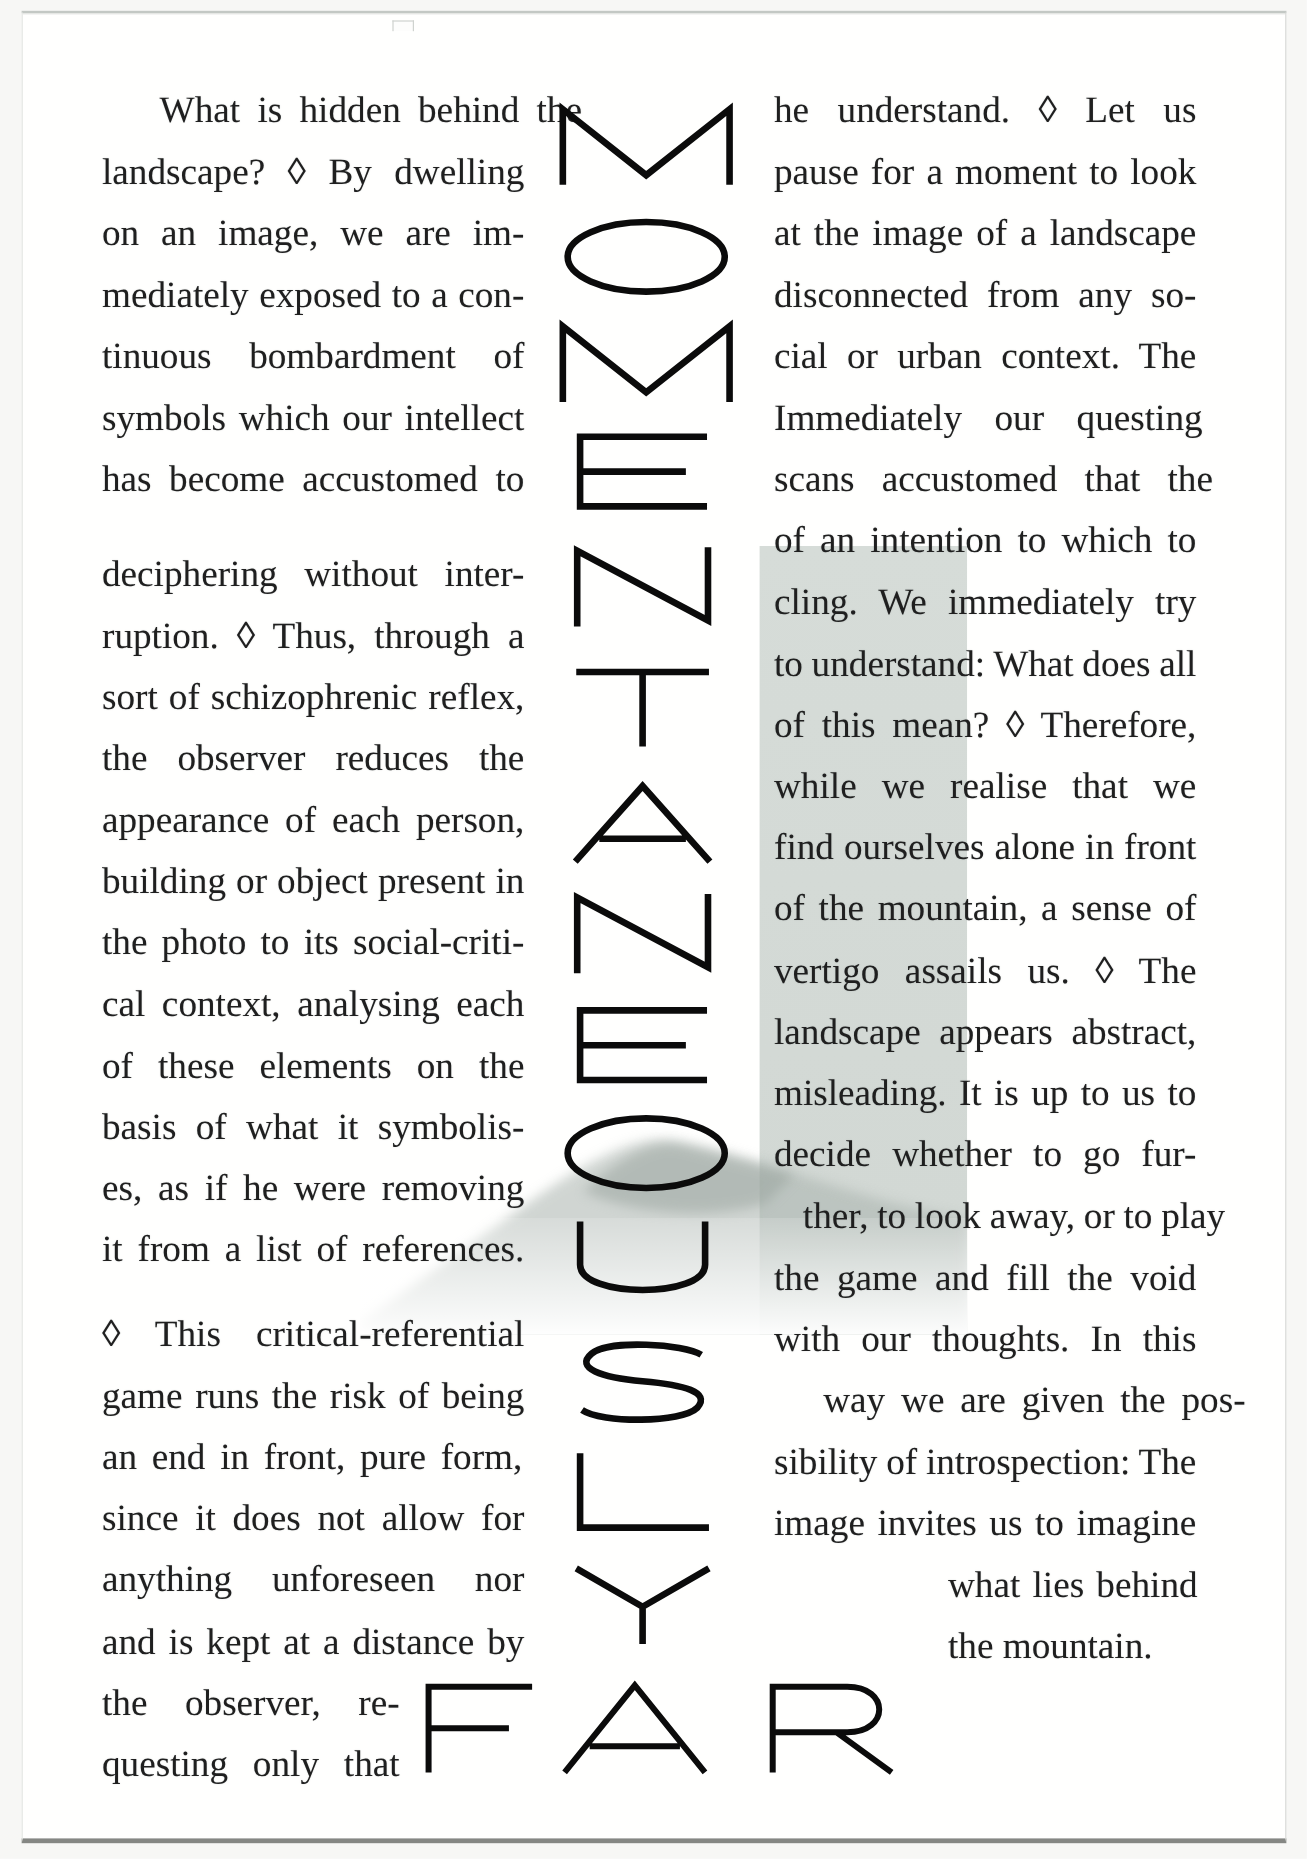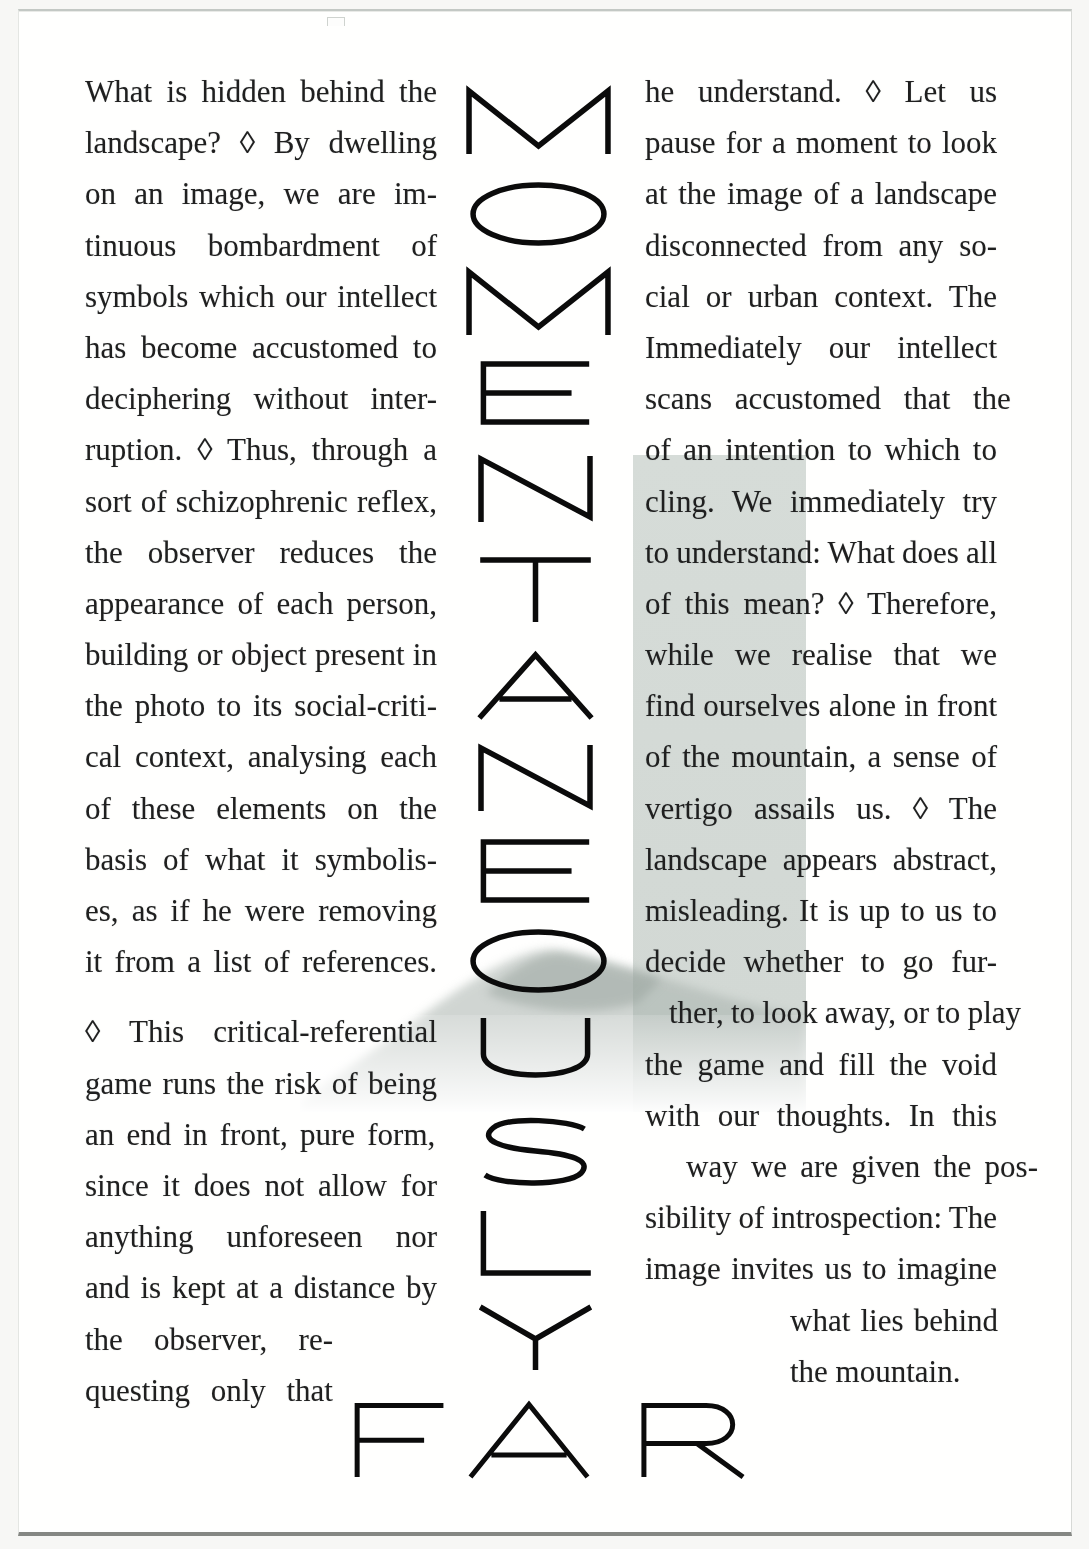--- a/index.html
+++ b/index.html
@@ -67,27 +67,28 @@
         </linearGradient>
       </defs>
       <rect x="333" y="0" width="173" height="657" fill="url(#bandgrad)"></rect>
       <path d="M0,648 L120,562 C180,517 226,491 258,495 C292,500 332,513 382,529 C432,545 472,555 506,561 L506,657 L0,657 Z" fill="#aab4af" opacity="0.55" filter="url(#soft)"></path>
       <path d="M186,538 C220,506 248,494 268,499 C300,507 330,515 362,524 L338,548 C292,562 224,556 186,538 Z" fill="#96a19b" opacity="0.5" filter="url(#soft)"></path>
       <rect x="0" y="560" width="506" height="97" fill="url(#fogfade)"></rect>
     </svg>
   </div>
 
   <div class="col left" id="colLeft">
-      <div class="tline" style="width: 352px;"><span style="word-spacing: 6.64px;">What is hidden behind the</span></div>
+      <div class="tline" style="width: 352px;"><span style="word-spacing: 6.64px; margin-left: 48px;">What is hidden behind the</span></div>
       <div class="tline" style="width: 352px;"><span style="word-spacing: 10.93px;">landscape? ◊ By dwelling</span></div>
       <div class="tline" style="width: 352px;"><span style="word-spacing: 10.49px;">on an image, we are im-</span></div>
+      <div class="tline" style="width: 352px;"><span style="word-spacing: 1.05px;">mediately exposed to a con-</span></div>
       <div class="tline" style="width: 352px;"><span style="word-spacing: 23.6px;">tinuous bombardment of</span></div>
       <div class="tline" style="width: 352px;"><span style="word-spacing: 2.82px;">symbols which our intellect</span></div>
       <div class="tline" style="width: 352px;"><span style="word-spacing: 6.86px;">has become accustomed to</span></div>
-      <div class="tline" style="width: 352px;"><span style="word-spacing: 14.46px;">deciphering without inter-</span></div>
+      <div class="tline" style="width: 352px; margin-top: 28px;"><span style="word-spacing: 14.46px;">deciphering without inter-</span></div>
       <div class="tline" style="width: 352px;"><span style="word-spacing: 7.25px;">ruption. ◊ Thus, through a</span></div>
       <div class="tline" style="width: 352px;"><span style="word-spacing: 1.41px;">sort of schizophrenic reflex,</span></div>
       <div class="tline" style="width: 352px;"><span style="word-spacing: 17.2px;">the observer reduces the</span></div>
       <div class="tline" style="width: 352px;"><span style="word-spacing: 5.45px;">appearance of each person,</span></div>
       <div class="tline" style="width: 352px;"><span style="word-spacing: 0.61px;">building or object present in</span></div>
       <div class="tline" style="width: 352px;"><span style="word-spacing: 4.06px;">the photo to its social-criti-</span></div>
       <div class="tline" style="width: 352px;"><span style="word-spacing: 6.01px;">cal context, analysing each</span></div>
       <div class="tline" style="width: 352px;"><span style="word-spacing: 13.11px;">of these elements on the</span></div>
       <div class="tline" style="width: 352px;"><span style="word-spacing: 8.35px;">basis of what it symbolis-</span></div>
       <div class="tline" style="width: 352px;"><span style="word-spacing: 5.32px;">es, as if he were removing</span></div>
@@ -100,21 +101,21 @@
       <div class="tline" style="width: 352px;"><span style="word-spacing: 3px;">and is kept at a distance by</span></div>
       <div class="tline" style="width: 248px;"><span style="word-spacing: 23.49px;">the observer, re-</span></div>
       <div class="tline" style="width: 248px;"><span style="word-spacing: 12.92px;">questing only that</span></div>
     </div>
   <div class="col right" id="colRight">
       <div class="tline" style="width: 352px;"><span style="word-spacing: 15.95px;">he understand. ◊ Let us</span></div>
       <div class="tline" style="width: 352px;"><span style="word-spacing: 2.39px;">pause for a moment to look</span></div>
       <div class="tline" style="width: 352px;"><span style="word-spacing: 3.09px;">at the image of a landscape</span></div>
       <div class="tline" style="width: 352px;"><span style="word-spacing: 8.01px;">disconnected from any so-</span></div>
       <div class="tline" style="width: 352px;"><span style="word-spacing: 8.3px;">cial or urban context. The</span></div>
-      <div class="tline" style="width: 352px;"><span style="word-spacing: 19.33px;">Immediately our intellect</span></div>
+      <div class="tline" style="width: 352px;"><span style="word-spacing: 19.33px;">Immediately our questing</span></div>
       <div class="tline" style="width: 352px;"><span style="word-spacing: 14.89px;">scans accustomed that the</span></div>
       <div class="tline" style="width: 352px;"><span style="word-spacing: 4.79px;">of an intention to which to</span></div>
       <div class="tline" style="width: 352px;"><span style="word-spacing: 9.88px;">cling. We immediately try</span></div>
       <div class="tline" style="width: 352px;"><span style="word-spacing: -0.53px;">to understand: What does all</span></div>
       <div class="tline" style="width: 352px;"><span style="word-spacing: 6.2px;">of this mean? ◊ Therefore,</span></div>
       <div class="tline" style="width: 352px;"><span style="word-spacing: 13.11px;">while we realise that we</span></div>
       <div class="tline" style="width: 352px;"><span style="word-spacing: 0.62px;">find ourselves alone in front</span></div>
       <div class="tline" style="width: 352px;"><span style="word-spacing: 3.59px;">of the mountain, a sense of</span></div>
       <div class="tline" style="width: 352px;"><span style="word-spacing: 13.5px;">vertigo assails us. ◊ The</span></div>
       <div class="tline" style="width: 352px;"><span style="word-spacing: 7.73px;">landscape appears abstract,</span></div>

